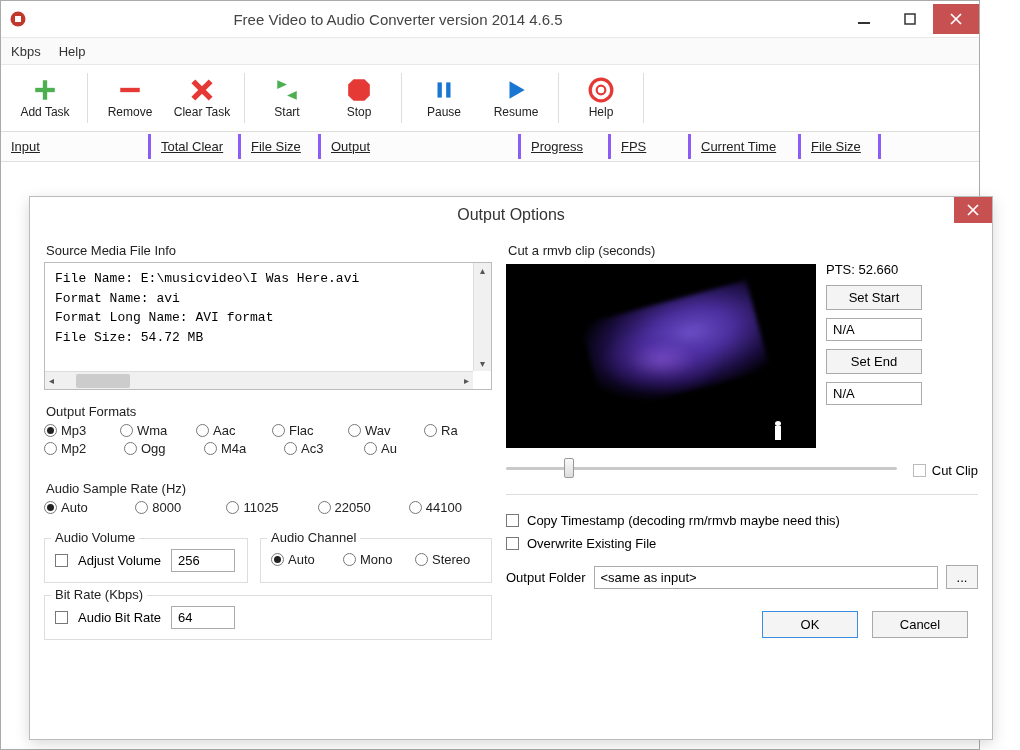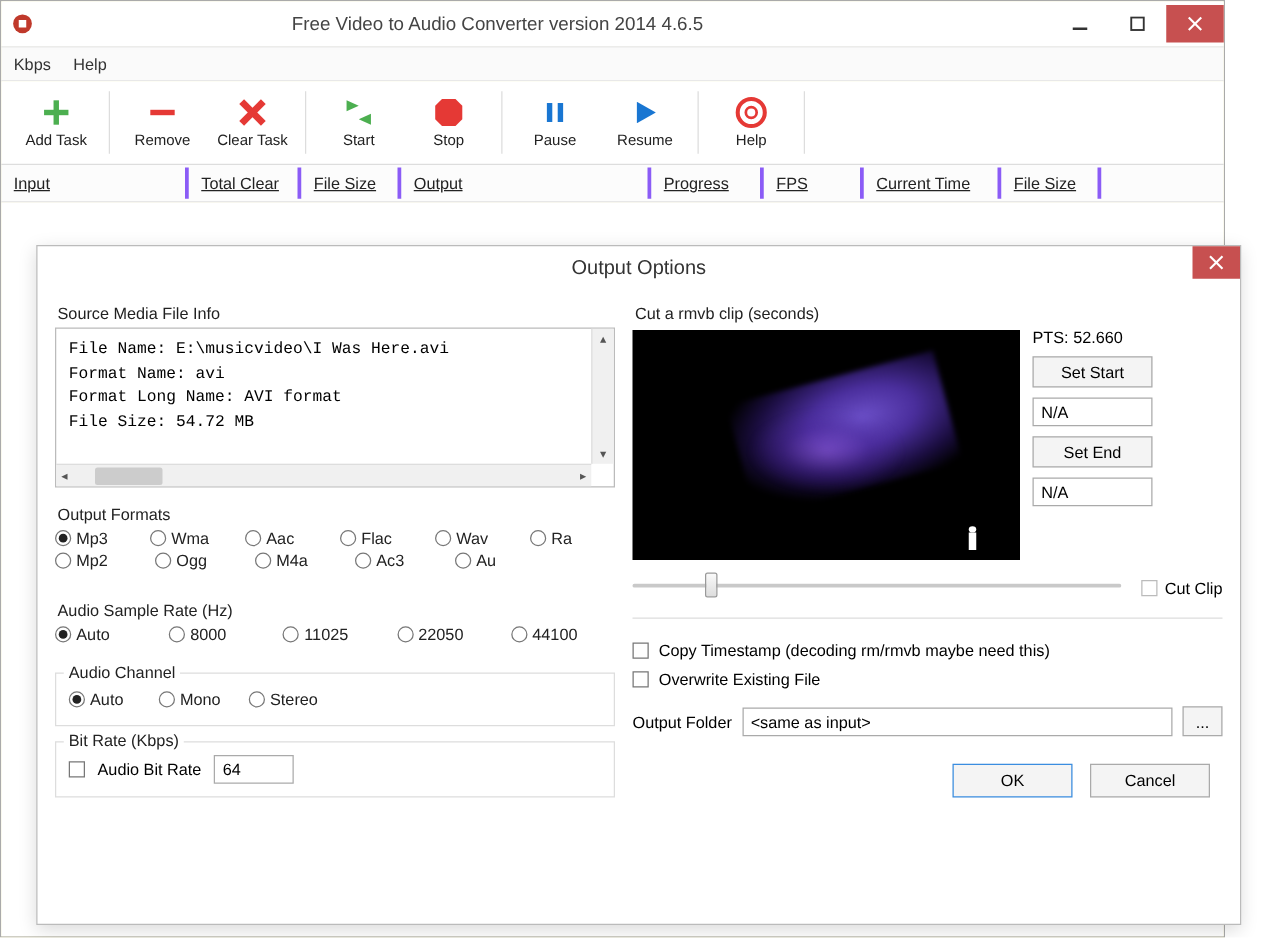--- a/index.html
+++ b/index.html
@@ -299,20 +299,28 @@
               </div>
               <div class="radio" style="width: 84px;">
                 <span class="radio-dot"></span>
                 <span>44100</span>
               </div>
             </div>
         </div>
 
         <div class="two-cols" style="margin-top:6px">
           <div class="field-grp">
+            <span class="legend">Audio Volume</span>
+            <div class="inline-row">
+              <span class="chk"></span>
+              <span>Adjust Volume</span>
+              <input class="txt-in small-in" value="256" style="">
+            </div>
+          </div>
+          <div class="field-grp">
             <span class="legend">Audio Channel</span>
             <div class="radio-row" id="ch-row" style="gap:6px">
                 <div class="radio" style="width: 66px;">
                   <span class="radio-dot sel"></span>
                   <span>Auto</span>
                 </div>
                 <div class="radio" style="width: 66px;">
                   <span class="radio-dot"></span>
                   <span>Mono</span>
                 </div>

